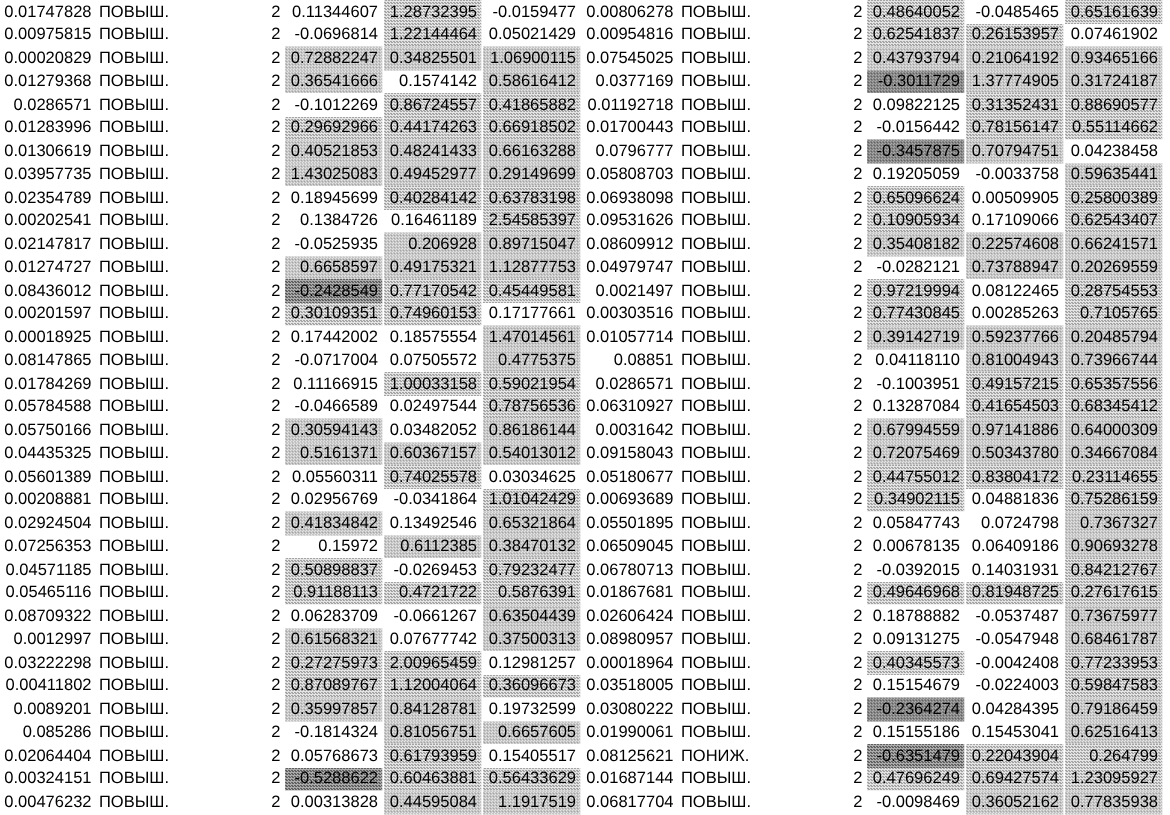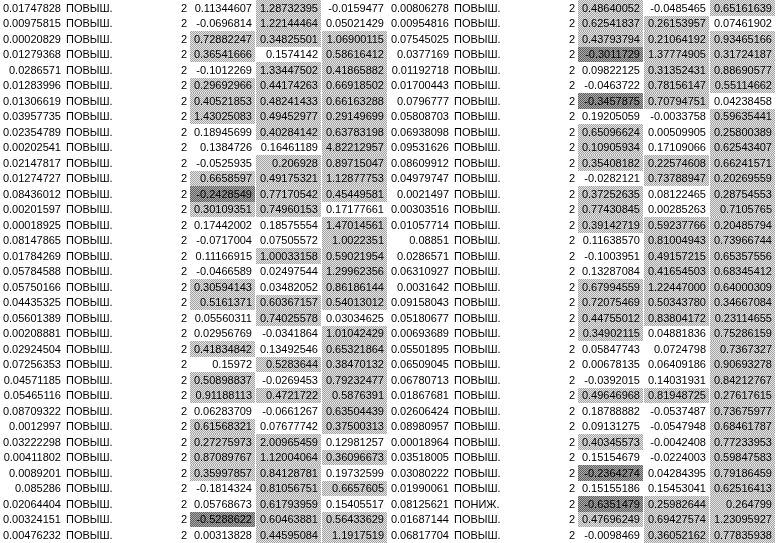--- a/index.html
+++ b/index.html
@@ -89,40 +89,40 @@
       <div class="cell c-two num">2</div>
       <div class="cell c-val num shade-dark">-0.3011729</div>
       <div class="cell c-val num shade-light">1.37774905</div>
       <div class="cell c-val num shade-light">0.31724187</div>
     </div>
     <div class="row">
       <div class="cell c-prob num">0.0286571</div>
       <div class="cell c-label">ПОВЫШ.</div>
       <div class="cell c-two num">2</div>
       <div class="cell c-val num">-0.1012269</div>
-      <div class="cell c-val num shade-light">1.33447502</div>
+      <div class="cell c-val num shade-light">0.86724557</div>
       <div class="cell c-val num shade-light">0.41865882</div>
       <div class="cell c-prob num">0.01192718</div>
       <div class="cell c-label">ПОВЫШ.</div>
       <div class="cell c-two num">2</div>
       <div class="cell c-val num">0.09822125</div>
       <div class="cell c-val num shade-light">0.31352431</div>
       <div class="cell c-val num shade-light">0.88690577</div>
     </div>
     <div class="row">
       <div class="cell c-prob num">0.01283996</div>
       <div class="cell c-label">ПОВЫШ.</div>
       <div class="cell c-two num">2</div>
       <div class="cell c-val num shade-light">0.29692966</div>
       <div class="cell c-val num shade-light">0.44174263</div>
       <div class="cell c-val num shade-light">0.66918502</div>
       <div class="cell c-prob num">0.01700443</div>
       <div class="cell c-label">ПОВЫШ.</div>
       <div class="cell c-two num">2</div>
-      <div class="cell c-val num">-0.0463722</div>
+      <div class="cell c-val num">-0.0156442</div>
       <div class="cell c-val num shade-light">0.78156147</div>
       <div class="cell c-val num shade-light">0.55114662</div>
     </div>
     <div class="row">
       <div class="cell c-prob num">0.01306619</div>
       <div class="cell c-label">ПОВЫШ.</div>
       <div class="cell c-two num">2</div>
       <div class="cell c-val num shade-light">0.40521853</div>
       <div class="cell c-val num shade-light">0.48241433</div>
       <div class="cell c-val num shade-light">0.66163288</div>
@@ -160,21 +160,21 @@
       <div class="cell c-val num shade-light">0.65096624</div>
       <div class="cell c-val num">0.00509905</div>
       <div class="cell c-val num shade-light">0.25800389</div>
     </div>
     <div class="row">
       <div class="cell c-prob num">0.00202541</div>
       <div class="cell c-label">ПОВЫШ.</div>
       <div class="cell c-two num">2</div>
       <div class="cell c-val num">0.1384726</div>
       <div class="cell c-val num">0.16461189</div>
-      <div class="cell c-val num shade-light">4.82212957</div>
+      <div class="cell c-val num shade-light">2.54585397</div>
       <div class="cell c-prob num">0.09531626</div>
       <div class="cell c-label">ПОВЫШ.</div>
       <div class="cell c-two num">2</div>
       <div class="cell c-val num shade-light">0.10905934</div>
       <div class="cell c-val num">0.17109066</div>
       <div class="cell c-val num shade-light">0.62543407</div>
     </div>
     <div class="row">
       <div class="cell c-prob num">0.02147817</div>
       <div class="cell c-label">ПОВЫШ.</div>
@@ -206,21 +206,21 @@
     <div class="row">
       <div class="cell c-prob num">0.08436012</div>
       <div class="cell c-label">ПОВЫШ.</div>
       <div class="cell c-two num">2</div>
       <div class="cell c-val num shade-dark">-0.2428549</div>
       <div class="cell c-val num shade-light">0.77170542</div>
       <div class="cell c-val num shade-light">0.45449581</div>
       <div class="cell c-prob num">0.0021497</div>
       <div class="cell c-label">ПОВЫШ.</div>
       <div class="cell c-two num">2</div>
-      <div class="cell c-val num shade-light">0.37252635</div>
+      <div class="cell c-val num shade-light">0.97219994</div>
       <div class="cell c-val num">0.08122465</div>
       <div class="cell c-val num shade-light">0.28754553</div>
     </div>
     <div class="row">
       <div class="cell c-prob num">0.00201597</div>
       <div class="cell c-label">ПОВЫШ.</div>
       <div class="cell c-two num">2</div>
       <div class="cell c-val num shade-light">0.30109351</div>
       <div class="cell c-val num shade-light">0.74960153</div>
       <div class="cell c-val num">0.17177661</div>
@@ -244,25 +244,25 @@
       <div class="cell c-val num shade-light">0.39142719</div>
       <div class="cell c-val num shade-light">0.59237766</div>
       <div class="cell c-val num shade-light">0.20485794</div>
     </div>
     <div class="row">
       <div class="cell c-prob num">0.08147865</div>
       <div class="cell c-label">ПОВЫШ.</div>
       <div class="cell c-two num">2</div>
       <div class="cell c-val num">-0.0717004</div>
       <div class="cell c-val num">0.07505572</div>
-      <div class="cell c-val num shade-light">1.0022351</div>
+      <div class="cell c-val num shade-light">0.4775375</div>
       <div class="cell c-prob num">0.08851</div>
       <div class="cell c-label">ПОВЫШ.</div>
       <div class="cell c-two num">2</div>
-      <div class="cell c-val num">0.11638570</div>
+      <div class="cell c-val num">0.04118110</div>
       <div class="cell c-val num shade-light">0.81004943</div>
       <div class="cell c-val num shade-light">0.73966744</div>
     </div>
     <div class="row">
       <div class="cell c-prob num">0.01784269</div>
       <div class="cell c-label">ПОВЫШ.</div>
       <div class="cell c-two num">2</div>
       <div class="cell c-val num">0.11166915</div>
       <div class="cell c-val num shade-light">1.00033158</div>
       <div class="cell c-val num shade-light">0.59021954</div>
@@ -272,40 +272,40 @@
       <div class="cell c-val num">-0.1003951</div>
       <div class="cell c-val num shade-light">0.49157215</div>
       <div class="cell c-val num shade-light">0.65357556</div>
     </div>
     <div class="row">
       <div class="cell c-prob num">0.05784588</div>
       <div class="cell c-label">ПОВЫШ.</div>
       <div class="cell c-two num">2</div>
       <div class="cell c-val num">-0.0466589</div>
       <div class="cell c-val num">0.02497544</div>
-      <div class="cell c-val num shade-light">1.29962356</div>
+      <div class="cell c-val num shade-light">0.78756536</div>
       <div class="cell c-prob num">0.06310927</div>
       <div class="cell c-label">ПОВЫШ.</div>
       <div class="cell c-two num">2</div>
       <div class="cell c-val num">0.13287084</div>
       <div class="cell c-val num shade-light">0.41654503</div>
       <div class="cell c-val num shade-light">0.68345412</div>
     </div>
     <div class="row">
       <div class="cell c-prob num">0.05750166</div>
       <div class="cell c-label">ПОВЫШ.</div>
       <div class="cell c-two num">2</div>
       <div class="cell c-val num shade-light">0.30594143</div>
       <div class="cell c-val num">0.03482052</div>
       <div class="cell c-val num shade-light">0.86186144</div>
       <div class="cell c-prob num">0.0031642</div>
       <div class="cell c-label">ПОВЫШ.</div>
       <div class="cell c-two num">2</div>
       <div class="cell c-val num shade-light">0.67994559</div>
-      <div class="cell c-val num shade-light">1.22447000</div>
+      <div class="cell c-val num shade-light">0.97141886</div>
       <div class="cell c-val num shade-light">0.64000309</div>
     </div>
     <div class="row">
       <div class="cell c-prob num">0.04435325</div>
       <div class="cell c-label">ПОВЫШ.</div>
       <div class="cell c-two num">2</div>
       <div class="cell c-val num shade-light">0.5161371</div>
       <div class="cell c-val num shade-light">0.60367157</div>
       <div class="cell c-val num shade-light">0.54013012</div>
       <div class="cell c-prob num">0.09158043</div>
@@ -355,21 +355,21 @@
       <div class="cell c-two num">2</div>
       <div class="cell c-val num">0.05847743</div>
       <div class="cell c-val num">0.0724798</div>
       <div class="cell c-val num shade-light">0.7367327</div>
     </div>
     <div class="row">
       <div class="cell c-prob num">0.07256353</div>
       <div class="cell c-label">ПОВЫШ.</div>
       <div class="cell c-two num">2</div>
       <div class="cell c-val num">0.15972</div>
-      <div class="cell c-val num shade-light">0.5283644</div>
+      <div class="cell c-val num shade-light">0.6112385</div>
       <div class="cell c-val num shade-light">0.38470132</div>
       <div class="cell c-prob num">0.06509045</div>
       <div class="cell c-label">ПОВЫШ.</div>
       <div class="cell c-two num">2</div>
       <div class="cell c-val num">0.00678135</div>
       <div class="cell c-val num">0.06409186</div>
       <div class="cell c-val num shade-light">0.90693278</div>
     </div>
     <div class="row">
       <div class="cell c-prob num">0.04571185</div>
@@ -487,21 +487,21 @@
       <div class="cell c-prob num">0.02064404</div>
       <div class="cell c-label">ПОВЫШ.</div>
       <div class="cell c-two num">2</div>
       <div class="cell c-val num">0.05768673</div>
       <div class="cell c-val num shade-light">0.61793959</div>
       <div class="cell c-val num">0.15405517</div>
       <div class="cell c-prob num">0.08125621</div>
       <div class="cell c-label">ПОНИЖ.</div>
       <div class="cell c-two num">2</div>
       <div class="cell c-val num shade-dark">-0.6351479</div>
-      <div class="cell c-val num shade-light">0.25982644</div>
+      <div class="cell c-val num shade-light">0.22043904</div>
       <div class="cell c-val num shade-light">0.264799</div>
     </div>
     <div class="row">
       <div class="cell c-prob num">0.00324151</div>
       <div class="cell c-label">ПОВЫШ.</div>
       <div class="cell c-two num">2</div>
       <div class="cell c-val num shade-dark">-0.5288622</div>
       <div class="cell c-val num shade-light">0.60463881</div>
       <div class="cell c-val num shade-light">0.56433629</div>
       <div class="cell c-prob num">0.01687144</div>

